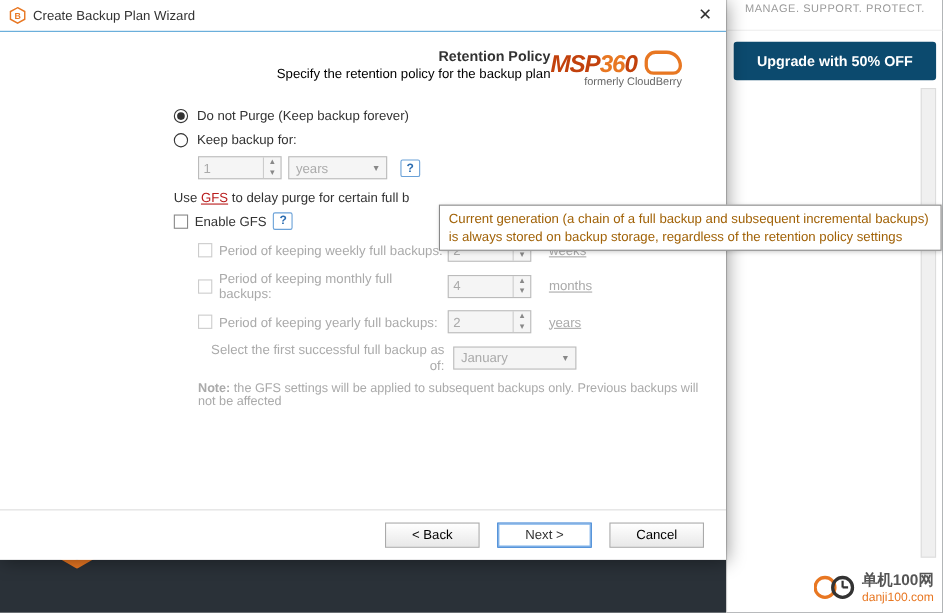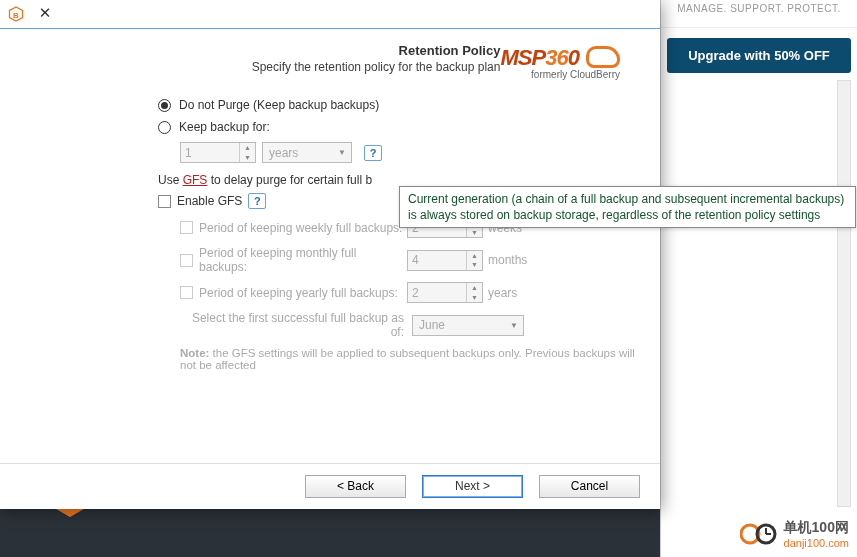--- a/index.html
+++ b/index.html
@@ -9,21 +9,21 @@
   .upgrade-btn { margin: 10px 6px; background: #0c4a6e; color: #fff; font-size: 13px; font-weight: bold; text-align: center; padding: 10px 0; border-radius: 3px; cursor: pointer; }
   .rp-body { position: absolute; top: 80px; right: 6px; width: 14px; bottom: 50px; background: #f0f0f0; border: 1px solid #ddd; }
   .dialog { position: absolute; left: 0; top: 0; width: 660px; height: 509px; background: #fff; box-shadow: 2px 2px 16px rgba(0,0,0,0.4); }
   .titlebar { height: 29px; border-bottom: 1px solid #5ba7d8; display: flex; align-items: center; padding: 0 4px 0 8px; }
   .title-icon { width: 16px; height: 16px; margin-right: 6px; }
   .title-text { flex: 1; font-size: 12px; color: #333; }
   .close-x { width: 30px; height: 20px; text-align: center; font-size: 15px; cursor: pointer; color: #333; }
   .header { display: flex; padding: 14px 40px 4px 158px; }
   .hdr-left { flex: 1; text-align: right; }
   .hdr-title { font-size: 13px; font-weight: bold; color: #333; }
-  .hdr-sub { font-size: 12px; color: #404040; padding-left: 18px; margin-top: 2px; }
+  .hdr-sub { font-size: 12px; color: #000000; padding-left: 18px; margin-top: 2px; }
   .logo { text-align: right; }
   .logo-main { font-size: 22px; font-weight: 800; font-style: italic; letter-spacing: -1px; }
   .logo-m { color: #c2410c; }
   .logo-3 { color: #e87722; }
   .logo-cloud { display: inline-block; width: 34px; height: 22px; border: 3px solid #e87722; border-radius: 10px 14px 8px 8px; position: relative; top: 3px; margin-left: 2px; }
   .logo-sub { font-size: 10px; color: #666; margin-top: -2px; }
   .content { position: absolute; left: 158px; right: 24px; top: 98px; bottom: 60px; font-size: 12px; color: #333; }
   .radio-row { display: flex; align-items: center; margin-bottom: 8px; }
   .radio { width: 13px; height: 13px; border: 1px solid #333; border-radius: 50%; margin-right: 8px; position: relative; }
   .radio.checked::after { content: ""; position: absolute; left: 2px; top: 2px; width: 7px; height: 7px; background: #333; border-radius: 50%; }
@@ -39,28 +39,28 @@
   .help-icon { display: inline-block; width: 18px; height: 16px; border: 1px solid #6aa1d8; color: #2b6cb0; font-size: 11px; font-weight: bold; text-align: center; line-height: 14px; margin-left: 6px; cursor: help; border-radius: 2px; }
   .keep-row { margin-left: 22px; display: flex; align-items: center; gap: 6px; margin-bottom: 10px; }
   .gfs-text { margin-top: 4px; }
   .gfs-link { color: #b91c1c; text-decoration: underline; }
   .chk-row { display: flex; align-items: center; margin-top: 6px; }
   .chk { width: 13px; height: 13px; border: 1px solid #888; margin-right: 6px; background: #fff; }
   .chk.dis { border-color: #ccc; }
   .gfs-block { margin-left: 22px; margin-top: 8px; color: #aaa; }
   .gfs-row { display: flex; align-items: center; margin-bottom: 8px; }
   .gfs-label { width: 208px; }
-  .gfs-unit { margin-left: 5px; }
+  .gfs-unit { margin-left: 16px; text-decoration: underline; }
   .sel-first-row { display: flex; align-items: center; margin-bottom: 8px; }
   .sel-first-label { width: 232px; text-align: right; padding-right: 8px; }
   .note { font-size: 11.5px; }
   .note b { color: #aaa; }
-  .tooltip { position: absolute; left: 399px; top: 186px; width: 457px; background: #fff; border: 1px solid #888; padding: 4px 8px; font-size: 12px; color: #14532d; line-height: 16px; z-index: 50; box-shadow: 1px 1px 4px rgba(0,0,0,0.2); }
+  .tooltip { position: absolute; left: 399px; top: 186px; width: 457px; background: #fff; border: 1px solid #888; padding: 4px 8px; font-size: 12px; color: #a16207; line-height: 16px; z-index: 50; box-shadow: 1px 1px 4px rgba(0,0,0,0.2); }
   .button-bar { position: absolute; left: 0; right: 0; bottom: 0; height: 46px; border-top: 1px solid #ddd; display: flex; justify-content: flex-end; align-items: center; padding-right: 20px; gap: 16px; }
-  .btn { width: 101px; height: 23px; font-size: 12px; text-align: center; line-height: 21px; border: 1px solid #aaa; background: linear-gradient(#fff,#e8e8e8); cursor: pointer; }
+  .btn { width: 86px; height: 23px; font-size: 12px; text-align: center; line-height: 21px; border: 1px solid #aaa; background: linear-gradient(#fff,#e8e8e8); cursor: pointer; }
   .btn.primary { border: 1px solid #2f7bd1; background: #fff; color: #333; box-shadow: inset 0 0 0 1px #7db2ea; }
   .hex-logo { position: absolute; left: 10px; bottom: 40px; width: 120px; height: 130px; pointer-events: none; }
   .watermark { position: absolute; right: 8px; bottom: 8px; display: flex; align-items: center; gap: 6px; }
   .wm-ic { width: 38px; height: 24px; }
   .wm-txt1 { font-size: 14px; color: #555; font-weight: bold; }
   .wm-txt2 { font-size: 11px; color: #e87722; }
 </style>
 </head>
 <body>
 
@@ -74,41 +74,42 @@
   <div class="upgrade-btn">Upgrade with 50% OFF</div>
   <div class="rp-body"></div>
 </div>
 
 <div class="dialog">
   <div class="titlebar">
     <svg class="title-icon" viewBox="0 0 16 16">
       <polygon points="8,1 14.5,4.5 14.5,11.5 8,15 1.5,11.5 1.5,4.5" fill="none" stroke="#e87722" stroke-width="1.3"></polygon>
       <text x="8" y="11.5" text-anchor="middle" font-size="8" font-weight="bold" fill="#e87722">B</text>
     </svg>
+    <div class="title-text">Create Backup Plan Wizard</div>
     <div class="close-x">✕</div>
   </div>
 
   <div class="header">
     <div class="hdr-left">
       <div class="hdr-title">Retention Policy</div>
       <div class="hdr-sub">Specify the retention policy for the backup plan</div>
     </div>
     <div class="logo">
       <div class="logo-main">
         <span class="logo-m">MSP</span><span class="logo-3">36</span><span class="logo-m">0</span>
         <span class="logo-cloud"></span>
       </div>
       <div class="logo-sub">formerly CloudBerry</div>
     </div>
   </div>
 
   <div class="content">
     <div class="radio-row">
       <div class="radio checked"></div>
-      <span>Do not Purge (Keep backup backups)</span>
+      <span>Do not Purge (Keep backup forever)</span>
     </div>
     <div class="radio-row">
       <div class="radio"></div>
       <span>Keep backup for:</span>
     </div>
     <div class="keep-row">
       <div class="spin dis">
         <input disabled="" value="1" style="">
         <div class="arrows">
             <div class="ar">▲</div>
@@ -165,21 +166,21 @@
           <div class="arrows">
               <div class="ar">▲</div>
               <div class="ar">▼</div>
             </div>
         </div>
         <span class="gfs-unit">years</span>
       </div>
       <div class="sel-first-row">
         <span class="sel-first-label">Select the first successful full backup as of:</span>
         <div class="sel dis" style="width:112px">
-          <span class="sv" style="width:88px">June</span>
+          <span class="sv" style="width:88px">January</span>
             <span class="dd">▼</span>
         </div>
       </div>
       <div class="note">
         <b>Note:</b><span>  the GFS settings will be applied to subsequent backups only. Previous backups will not be affected</span>
       </div>
     </div>
   </div>
 
   <div class="button-bar">

